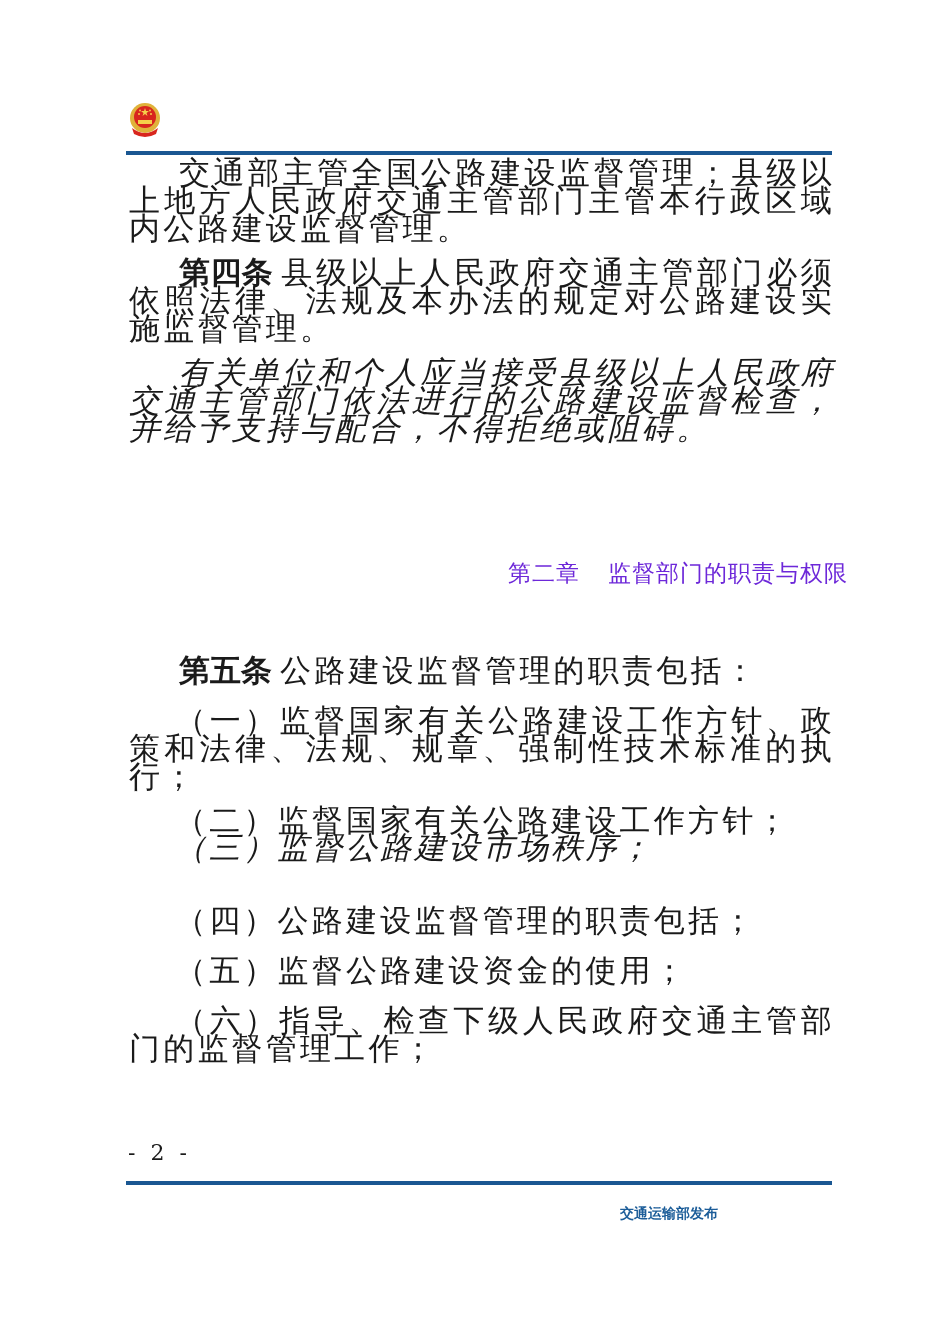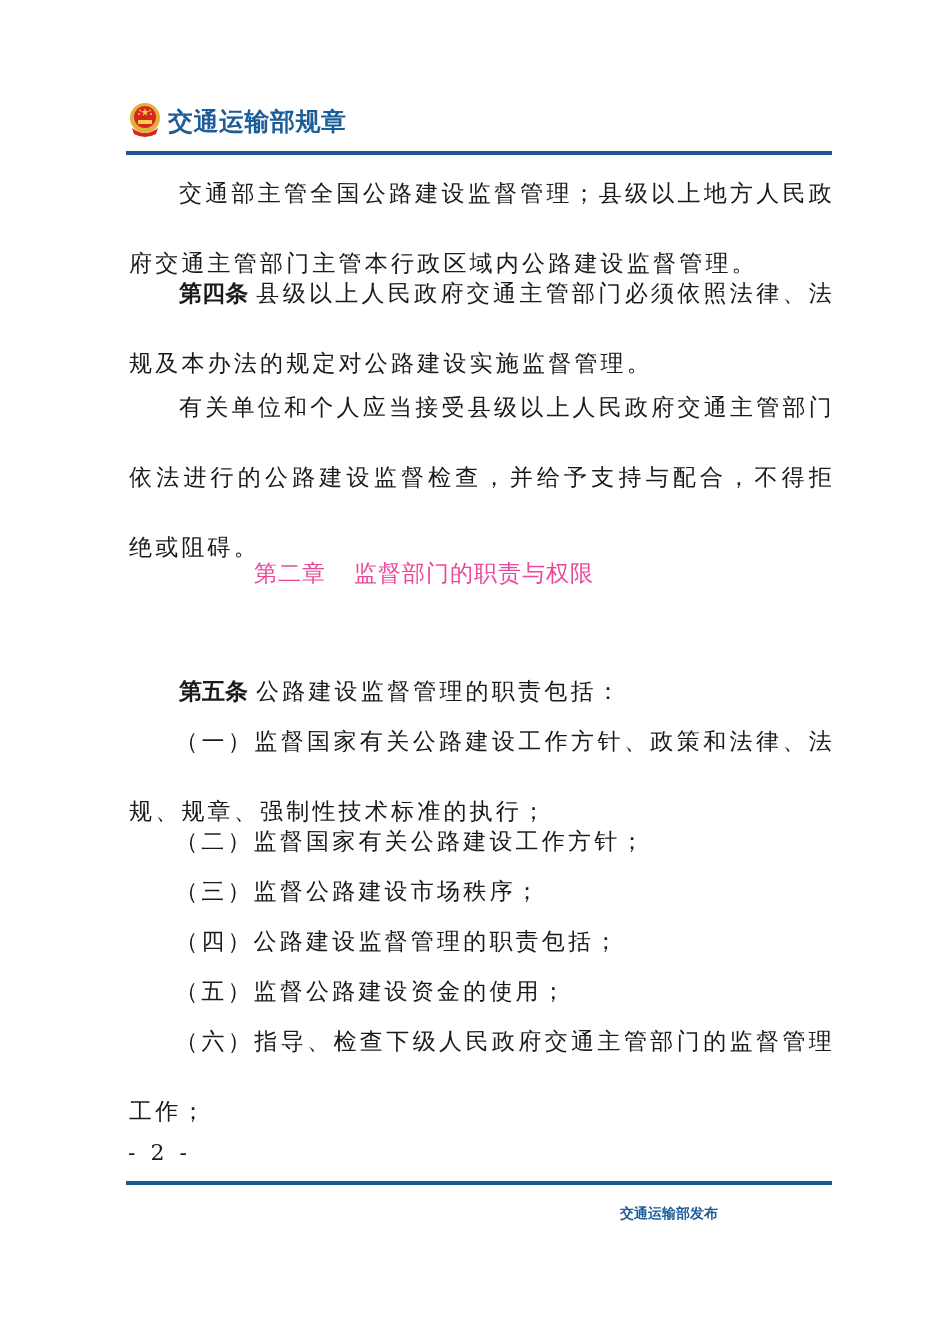--- a/index.html
+++ b/index.html
@@ -5,26 +5,26 @@
     html, body { margin: 0; padding: 0; background: #ffffff; }
     body { width: 950px; height: 1344px; position: relative; overflow: hidden;
       font-family: "DejaVu Serif", "Liberation Serif", serif; color: #1a1a1a; }
     .header { position: absolute; left: 128px; top: 102px; display: flex; align-items: center; }
     .emblem { width: 34px; height: 38px; margin-right: 6px; }
     .header-title { font-family: "DejaVu Sans", "Liberation Sans", sans-serif; font-weight: bold;
       font-size: 25px; color: #1c5d99; letter-spacing: 0.5px; }
     .rule { position: absolute; left: 126px; width: 706px; height: 4px; background: #1a5792; }
     .rule.top { top: 151px; }
     .rule.bottom { top: 1181px; }
-    .para { position: absolute; left: 129px; width: 706px; font-size: 23px; line-height: 70px;
+    .para { position: absolute; left: 129px; width: 706px; font-size: 31px; line-height: 28px;
       letter-spacing: 3.2px; text-align: justify; }
     .indent { text-indent: 50px; }
     .art-label { font-family: "DejaVu Sans", "Liberation Sans", sans-serif; font-weight: bold; letter-spacing: 0; margin-right: 8px; }
-    .chapter { position: absolute; left: 0; width: 848px; top: 558px; text-align: center;
-      font-family: "DejaVu Sans", "Liberation Sans", sans-serif; font-size: 23px; letter-spacing: 1px; color: #ec4899; }
+    .chapter { position: absolute; left: 0; width: 848px; top: 558px; text-align: right;
+      font-family: "DejaVu Sans", "Liberation Sans", sans-serif; font-size: 23px; letter-spacing: 1px; color: #6d28d9; }
     .chapter .gap { display: inline-block; width: 28px; }
     .page-num { position: absolute; left: 128px; top: 1140px; font-size: 22px; letter-spacing: 4px; }
     .footer-text { position: absolute; left: 620px; top: 1205px;
       font-family: "DejaVu Sans", "Liberation Sans", sans-serif; font-weight: bold;
       font-size: 14px; color: #1c5d99; }
   </style>
 </head>
 <body>
 
 <div class="header">
@@ -33,44 +33,43 @@
     <circle cx="17" cy="15" r="11" fill="#d8261e"></circle>
     <polygon points="17,6 18,9 21,9 18.5,11 19.5,14 17,12 14.5,14 15.5,11 13,9 16,9" fill="#f5d04a"></polygon>
     <circle cx="11" cy="12" r="1" fill="#f5d04a"></circle>
     <circle cx="23" cy="12" r="1" fill="#f5d04a"></circle>
     <circle cx="12" cy="8.5" r="0.9" fill="#f5d04a"></circle>
     <circle cx="22" cy="8.5" r="0.9" fill="#f5d04a"></circle>
     <rect x="10" y="18" width="14" height="4" fill="#f5d04a"></rect>
     <path d="M4 26 Q17 36 30 26 L28 32 Q17 38 6 32 Z" fill="#d8261e"></path>
     <path d="M8 26 Q17 32 26 26" stroke="#e0b23a" stroke-width="1.5" fill="none"></path>
   </svg>
-  <span class="header-title">交通运输部规章</span>
 </div>
 
 <div class="rule top"></div>
 
 <div class="para indent" style="top:158px;">交通部主管全国公路建设监督管理；县级以上地方人民政府交通主管部门主管本行政区域内公路建设监督管理。</div>
 
 <div class="para indent" style="top:258px;">
   <span class="art-label">第四条</span><span>县级以上人民政府交通主管部门必须依照法律、法规及本办法的规定对公路建设实施监督管理。</span>
 </div>
 
-<div class="para indent" style="top:372px;">有关单位和个人应当接受县级以上人民政府交通主管部门依法进行的公路建设监督检查，并给予支持与配合，不得拒绝或阻碍。</div>
+<div class="para indent" style="top:358px;font-style:italic;">有关单位和个人应当接受县级以上人民政府交通主管部门依法进行的公路建设监督检查，并给予支持与配合，不得拒绝或阻碍。</div>
 
 <div class="chapter">
   <span>第二章</span><span class="gap"></span><span>监督部门的职责与权限</span>
 </div>
 
 <div class="para indent" style="top:656px;">
   <span class="art-label">第五条</span><span>公路建设监督管理的职责包括：</span>
 </div>
 
 <div class="para indent" style="top:706px; text-indent:46px;">（一）监督国家有关公路建设工作方针、政策和法律、法规、规章、强制性技术标准的执行；</div>
 <div class="para indent" style="top:806px; text-indent:46px;">（二）监督国家有关公路建设工作方针；</div>
-<div class="para indent" style="top:856px; text-indent:46px;">（三）监督公路建设市场秩序；</div>
+<div class="para indent" style="top:833px; text-indent:46px;font-style:italic;">（三）监督公路建设市场秩序；</div>
 <div class="para indent" style="top:906px; text-indent:46px;">（四）公路建设监督管理的职责包括；</div>
 <div class="para indent" style="top:956px; text-indent:46px;">（五）监督公路建设资金的使用；</div>
 <div class="para indent" style="top:1006px; text-indent:46px;">（六）指导、检查下级人民政府交通主管部门的监督管理工作；</div>
 
 <div class="page-num">- 2 -</div>
 
 <div class="rule bottom"></div>
 
 <div class="footer-text">交通运输部发布</div>
 

